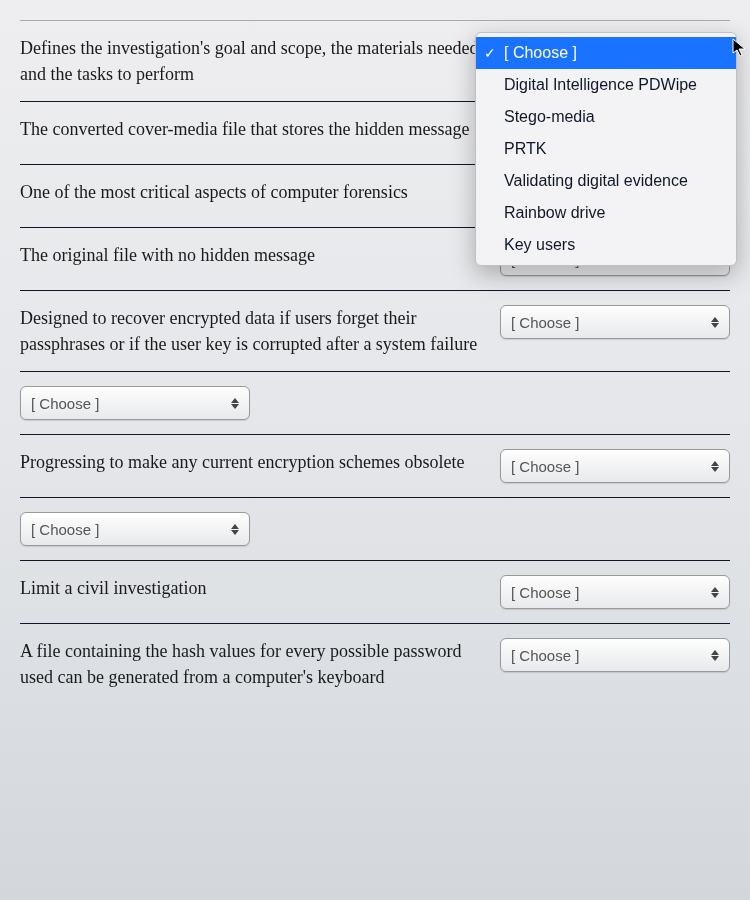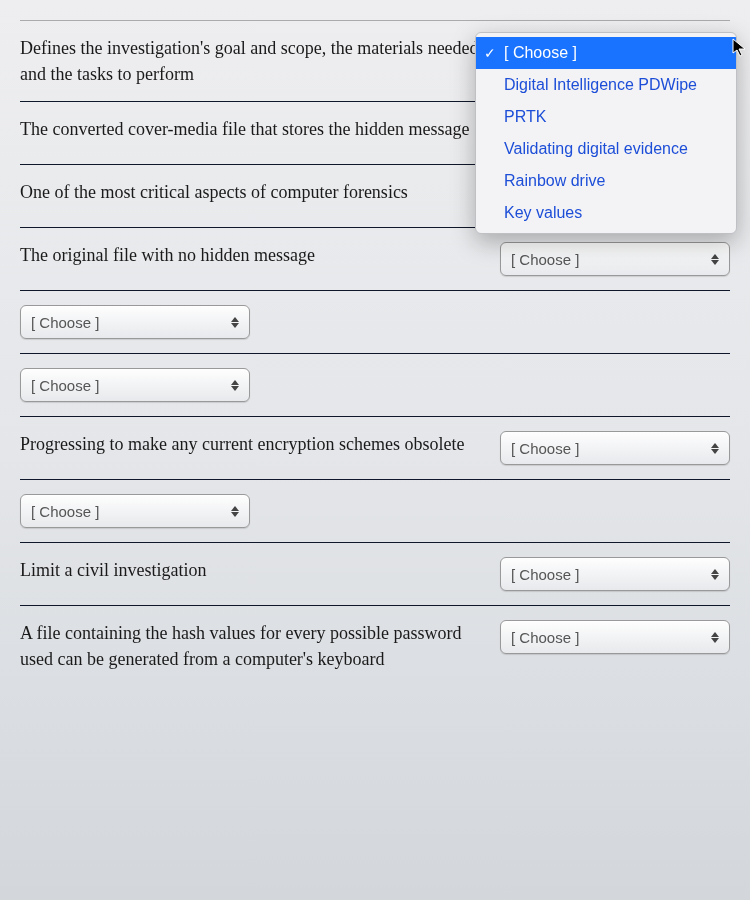--- a/index.html
+++ b/index.html
@@ -82,21 +82,21 @@
       border-radius: 6px;
       box-shadow: 0 8px 24px rgba(0,0,0,0.28);
       padding: 4px 0;
       font-family: -apple-system, "Helvetica Neue", Arial, sans-serif;
       z-index: 100;
       overflow: hidden;
     }
     .dropdown-item {
       padding: 4px 14px 4px 28px;
       font-size: 16px;
-      color: #1d4ed8;
+      color: #0f172a;
       line-height: 1.5;
       cursor: pointer;
       position: relative;
       white-space: nowrap;
     }
     .dropdown-item.selected {
       background: #1a73ff;
       color: #fff;
     }
     .dropdown-item .check {
@@ -167,20 +167,21 @@
         <span>[ Choose ]</span>
         <span class="select-caret">
             <span class="tri-up"></span>
             <span class="tri-down"></span>
           </span>
       </div>
     </div>
   </div>
 
   <div class="row">
+    <div class="prompt-text">Designed to recover encrypted data if users forget their passphrases or if the user key is corrupted after a system failure</div>
     <div class="select-wrap">
       <div class="select-box">
         <span>[ Choose ]</span>
         <span class="select-caret">
             <span class="tri-up"></span>
             <span class="tri-down"></span>
           </span>
       </div>
     </div>
   </div>
@@ -249,21 +250,22 @@
   </div>
 
 </div>
 
 <div class="dropdown-menu">
   <div class="dropdown-item selected">
     <span class="check">✓</span>
     <span>[ Choose ]</span>
   </div>
   <div class="dropdown-item"><span>Digital Intelligence PDWipe</span></div>
+  <div class="dropdown-item"><span>Stego-media</span></div>
   <div class="dropdown-item"><span>PRTK</span></div>
   <div class="dropdown-item"><span>Validating digital evidence</span></div>
   <div class="dropdown-item"><span>Rainbow drive</span></div>
-  <div class="dropdown-item"><span>Key values</span></div>
+  <div class="dropdown-item"><span>Key users</span></div>
 </div>
 
 <svg class="cursor-arrow" width="16" height="20" viewBox="0 0 16 20">
   <path d="M1 1 L1 15 L5 12 L8 18 L10 17 L7 11 L13 11 Z" fill="#000" stroke="#fff" stroke-width="1"></path>
 </svg>
 
 </body></html>

